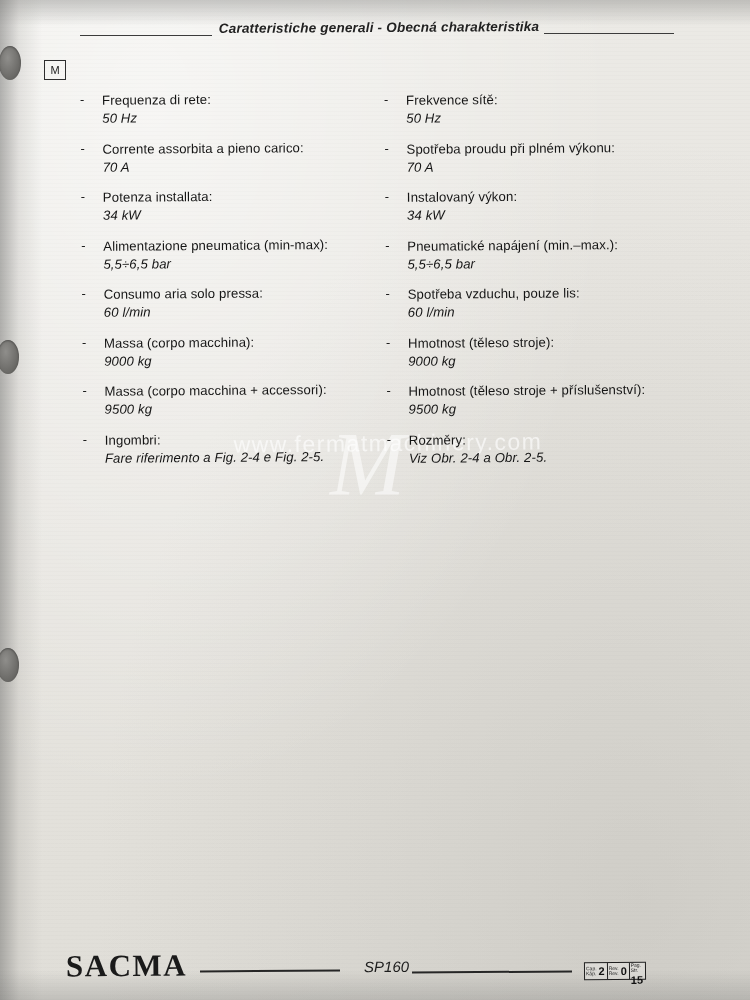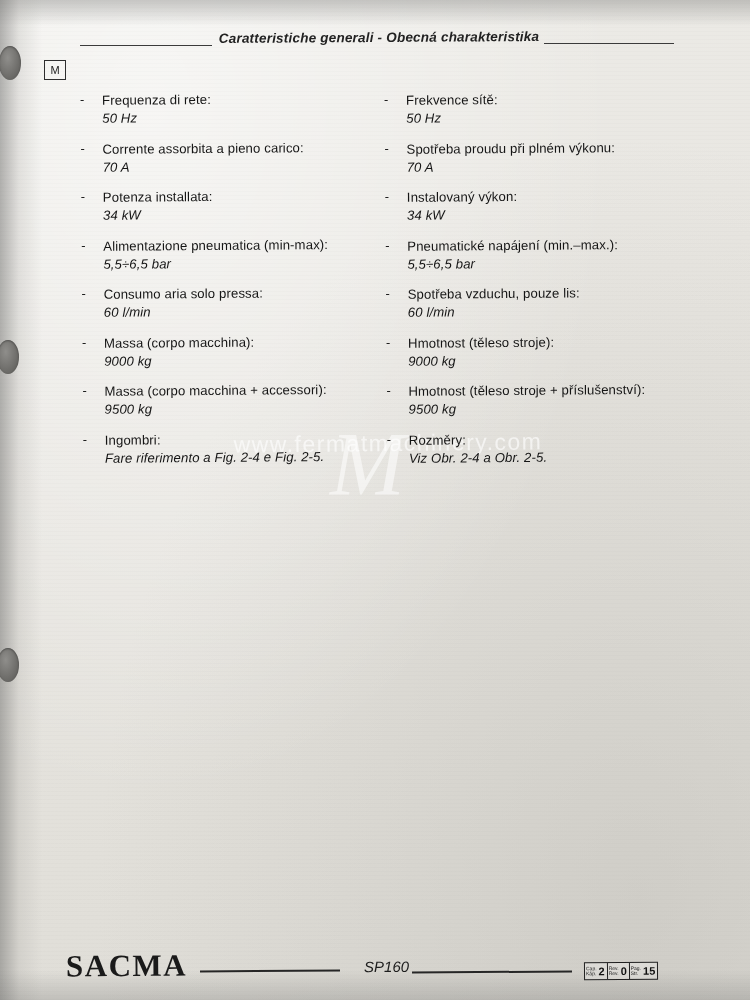--- a/index.html
+++ b/index.html
@@ -87,21 +87,21 @@
     font-style: italic;
     line-height: 1;
     pointer-events: none;
     user-select: none;
   }
 
   
   .header {
     position: absolute;
     left: 78px;
-    top: 30px;
+    top: 20px;
     width: 600px;
     height: 26px;
   }
   .header-rule-left {
     position: absolute;
     left: 2px;
     top: 15px;
     width: 132px;
     height: 1px;
     background: #3b3b3b;
@@ -233,21 +233,21 @@
     background: rgba(255,255,255,0.25);
     transform: rotate(-0.4deg);
   }
   .ft-cell {
     display: flex;
     align-items: center;
     border-right: 1px solid #1f1f1f;
     padding: 0 2px 0 1px;
     height: 16px;
   }
-  .ft-cell:last-child { border-right: none; }
+  .ft-cell:last-child { border-right: none; flex-direction: column; }
   .ft-key {
     display: inline-block;
     font-size: 5px;
     line-height: 5.4px;
     color: #1f1f1f;
     text-align: left;
     white-space: pre-line;
     padding-right: 2px;
   }
   .ft-val {

